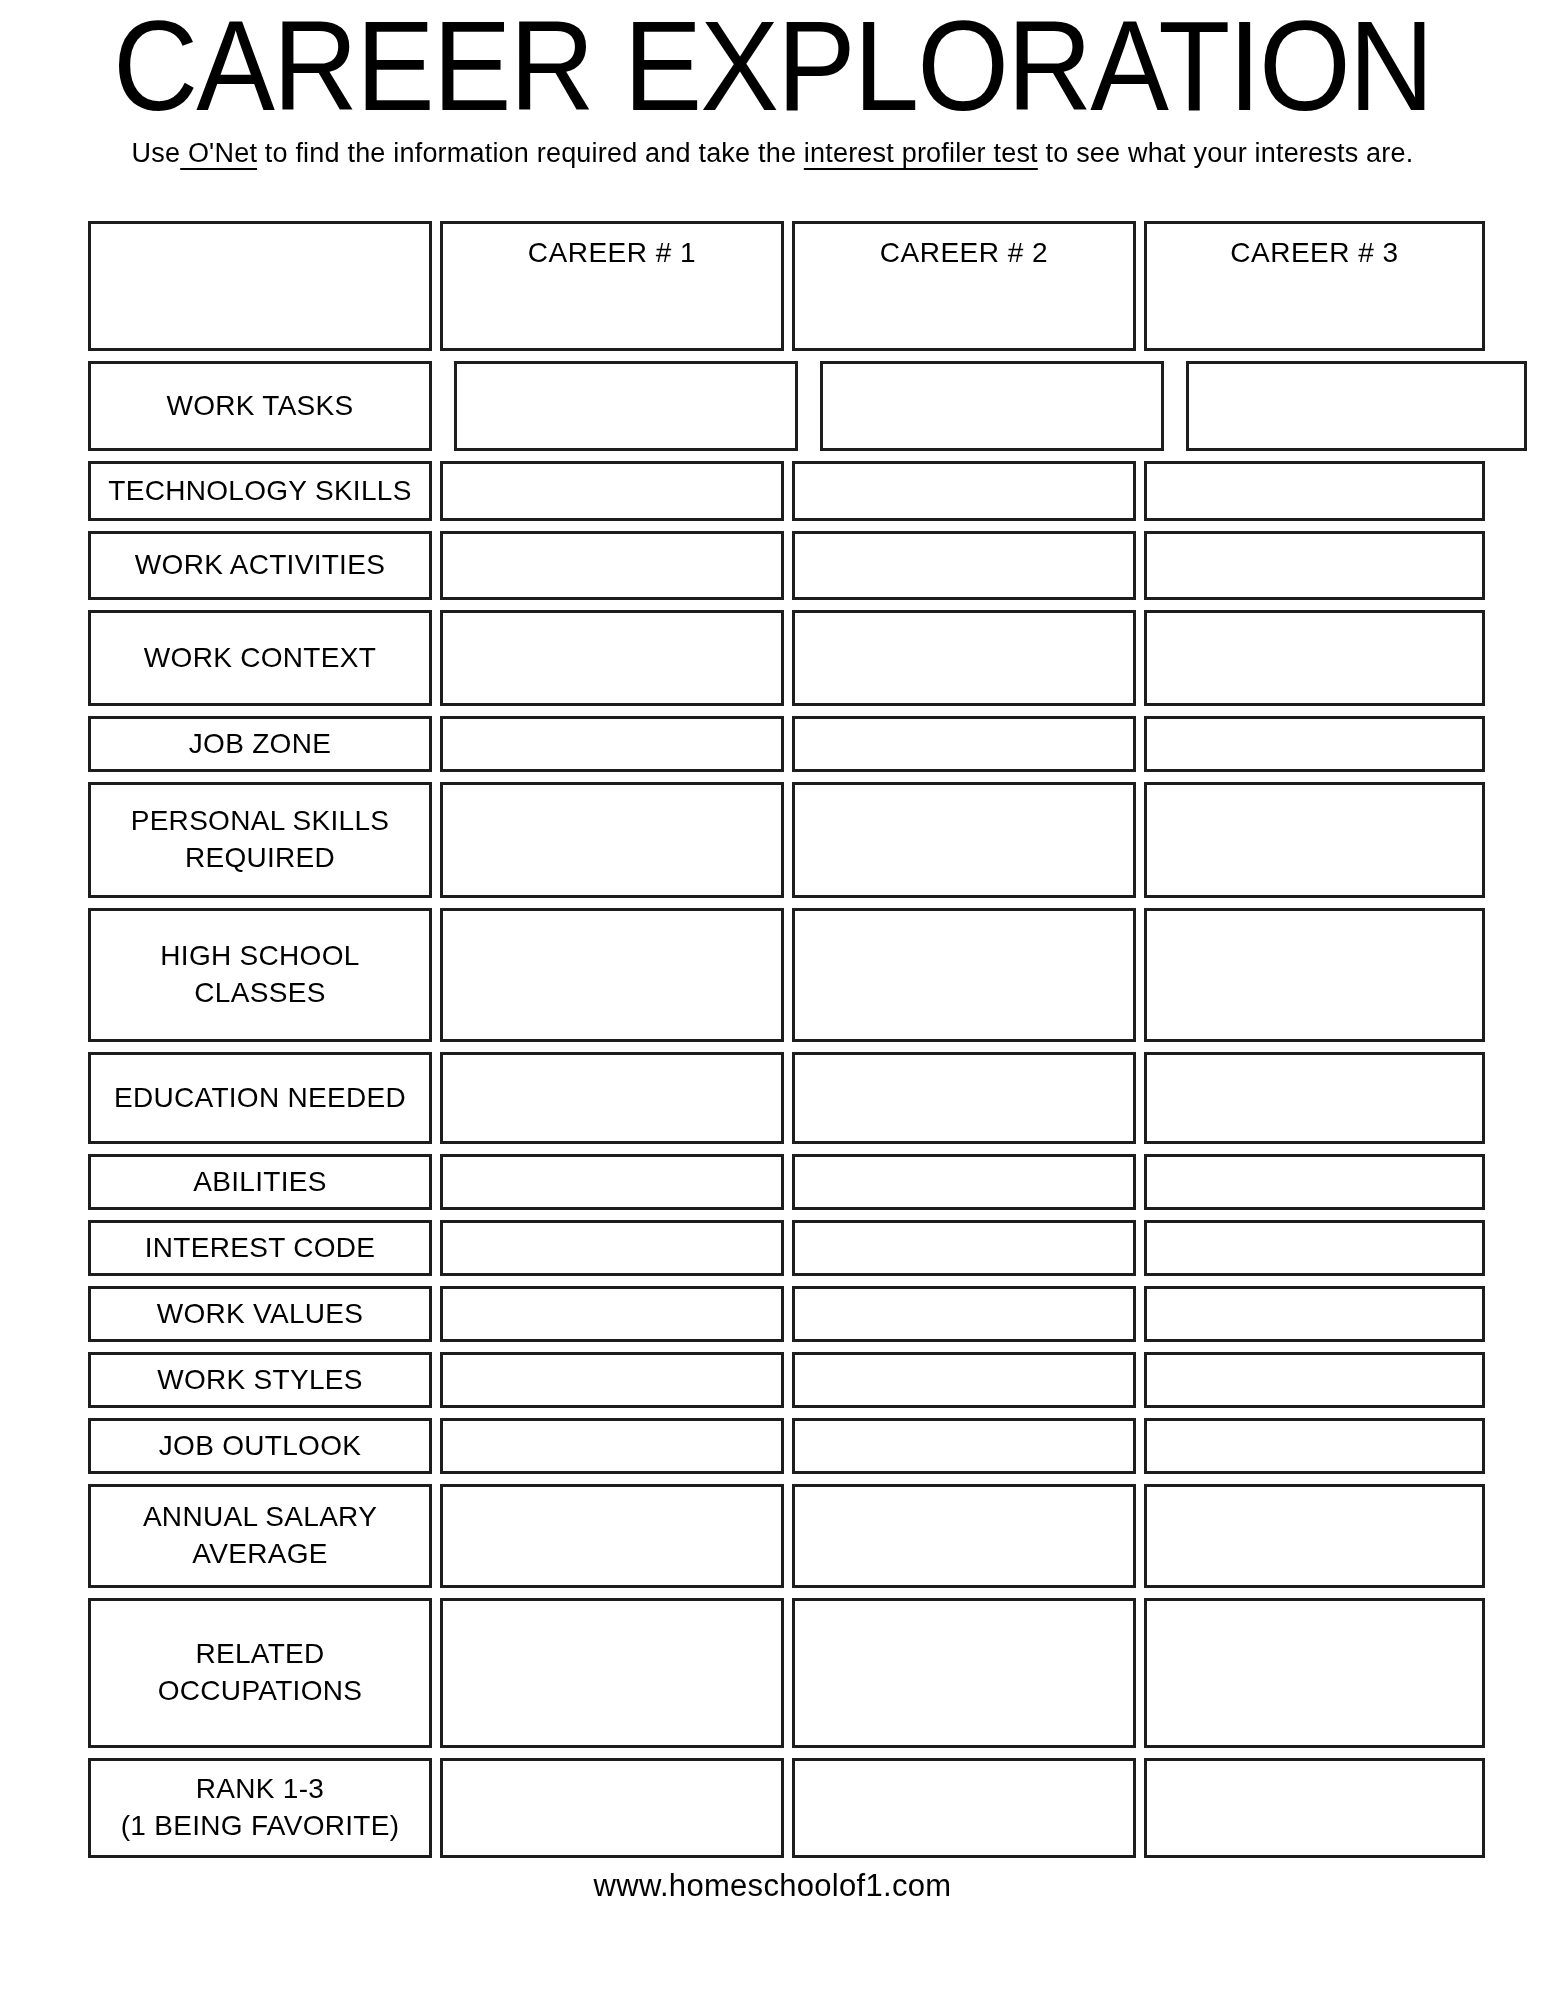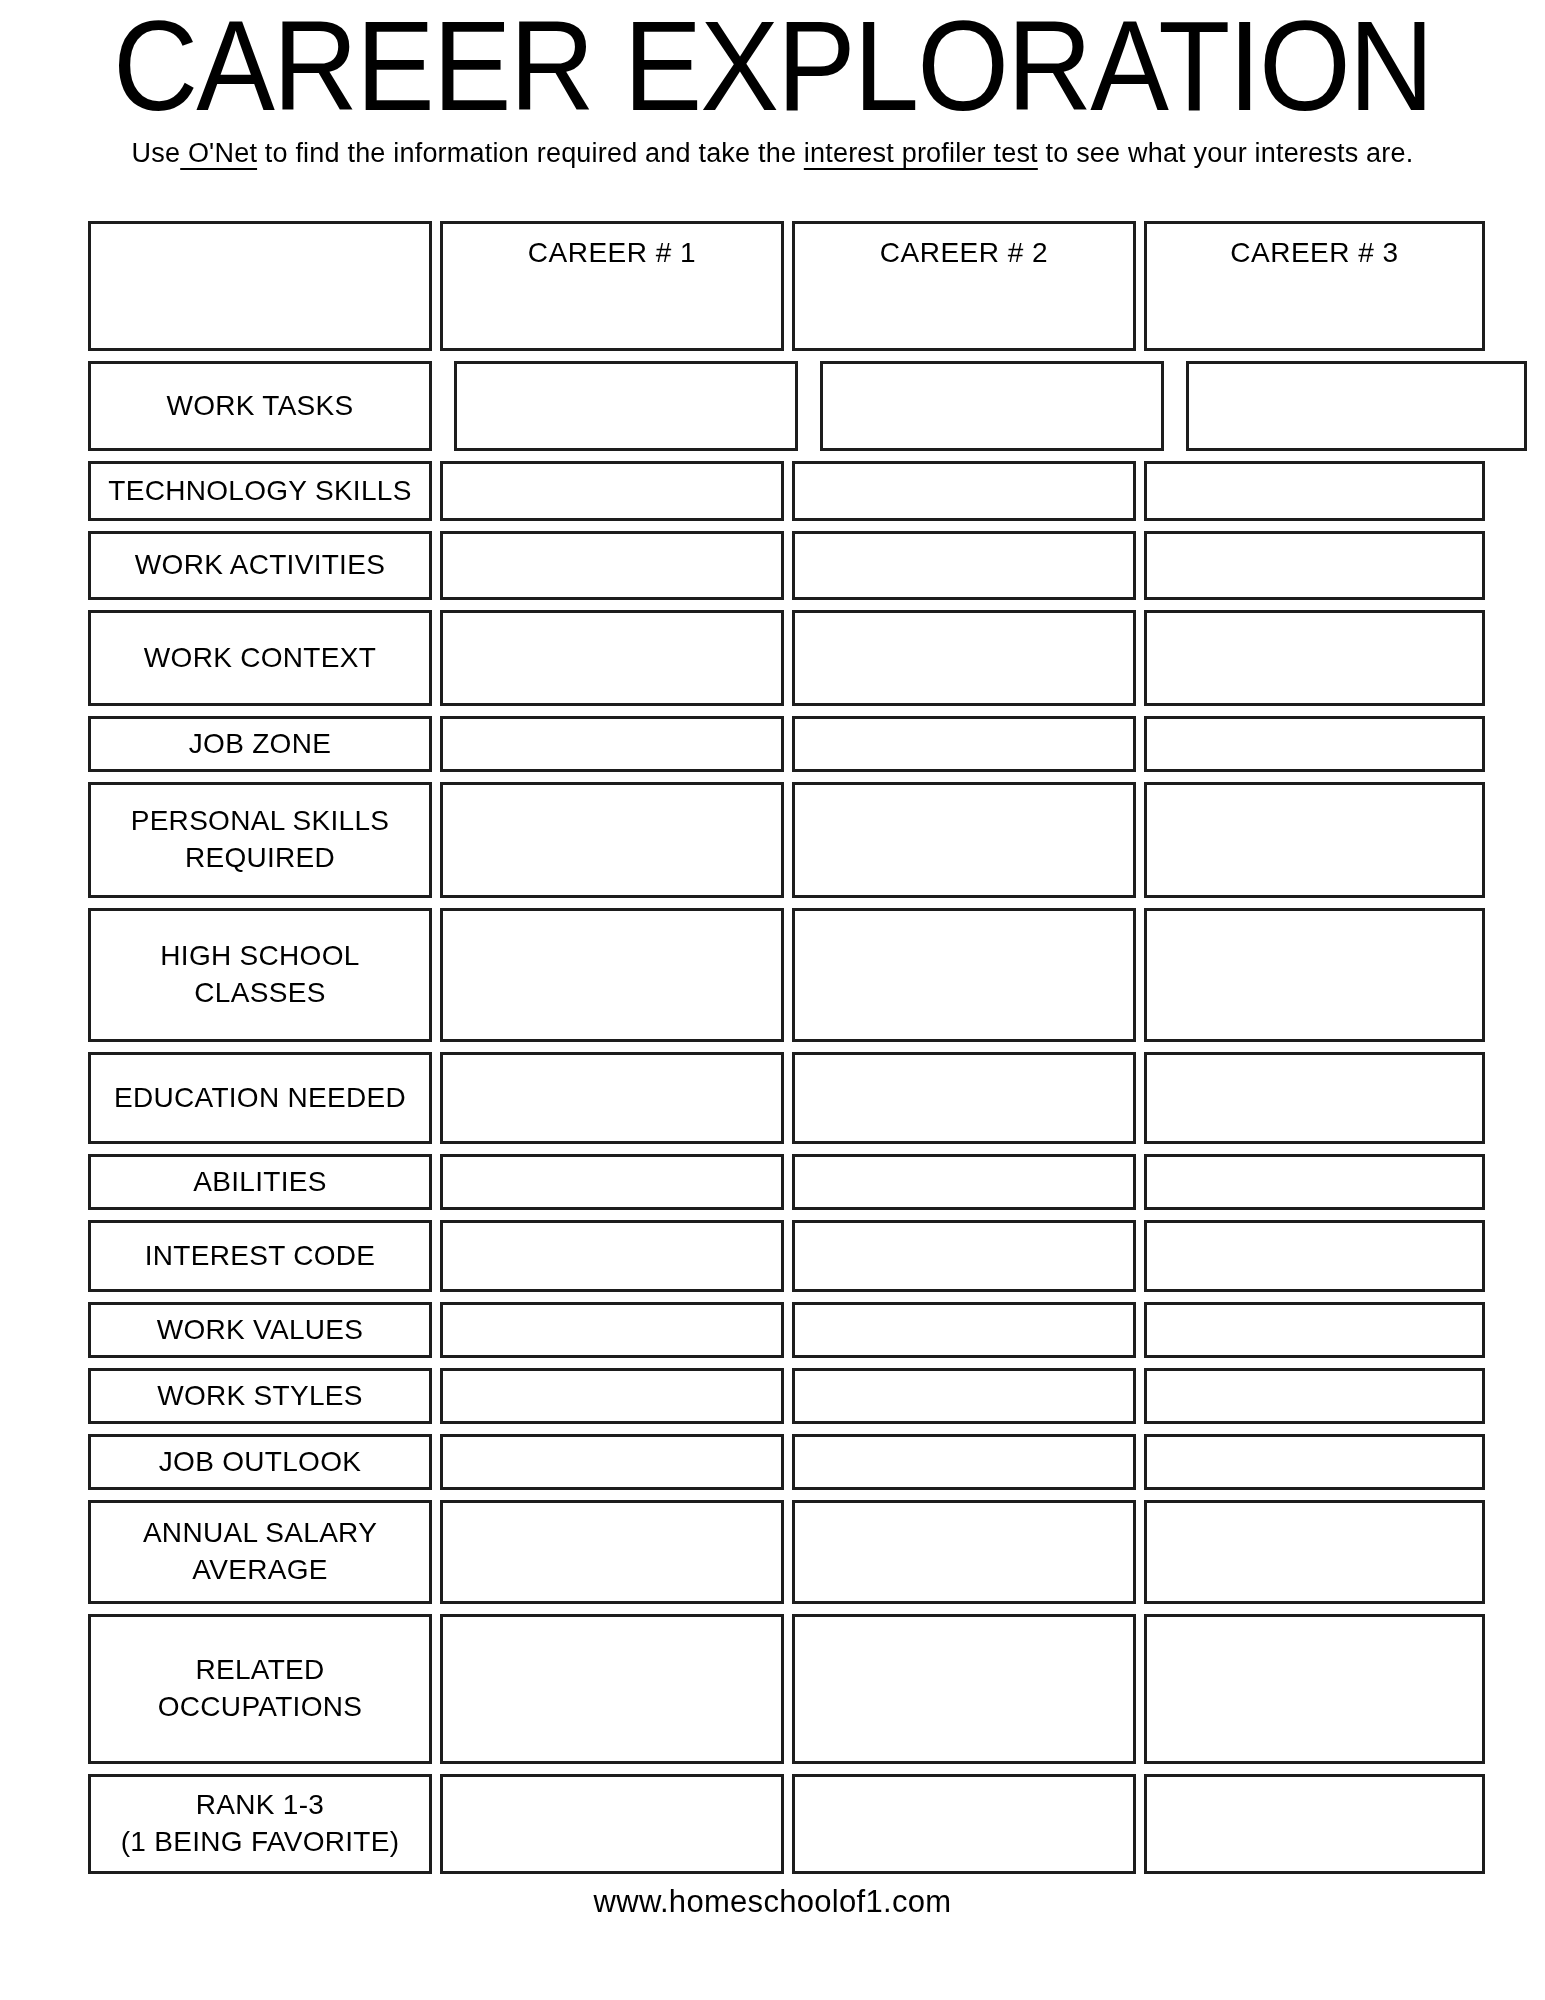--- a/index.html
+++ b/index.html
@@ -54,21 +54,21 @@
   .tbl > .trow:nth-child(1){height:130px;}
   .tbl > .trow:nth-child(2){height:90px;gap:22px;}
   .tbl > .trow:nth-child(3){height:60px;}
   .tbl > .trow:nth-child(4){height:69px;}
   .tbl > .trow:nth-child(5){height:96px;}
   .tbl > .trow:nth-child(6){height:56px;}
   .tbl > .trow:nth-child(7){height:116px;}
   .tbl > .trow:nth-child(8){height:134px;}
   .tbl > .trow:nth-child(9){height:92px;}
   .tbl > .trow:nth-child(10){height:56px;}
-  .tbl > .trow:nth-child(11){height:72px;}
+  .tbl > .trow:nth-child(11){height:56px;}
   .tbl > .trow:nth-child(12){height:56px;}
   .tbl > .trow:nth-child(13){height:56px;}
   .tbl > .trow:nth-child(14){height:56px;}
   .tbl > .trow:nth-child(15){height:104px;}
   .tbl > .trow:nth-child(16){height:150px;}
   .tbl > .trow:nth-child(17){height:100px;}
 
   .cell{
     border:3px solid var(--border);
     background:var(--bg);

